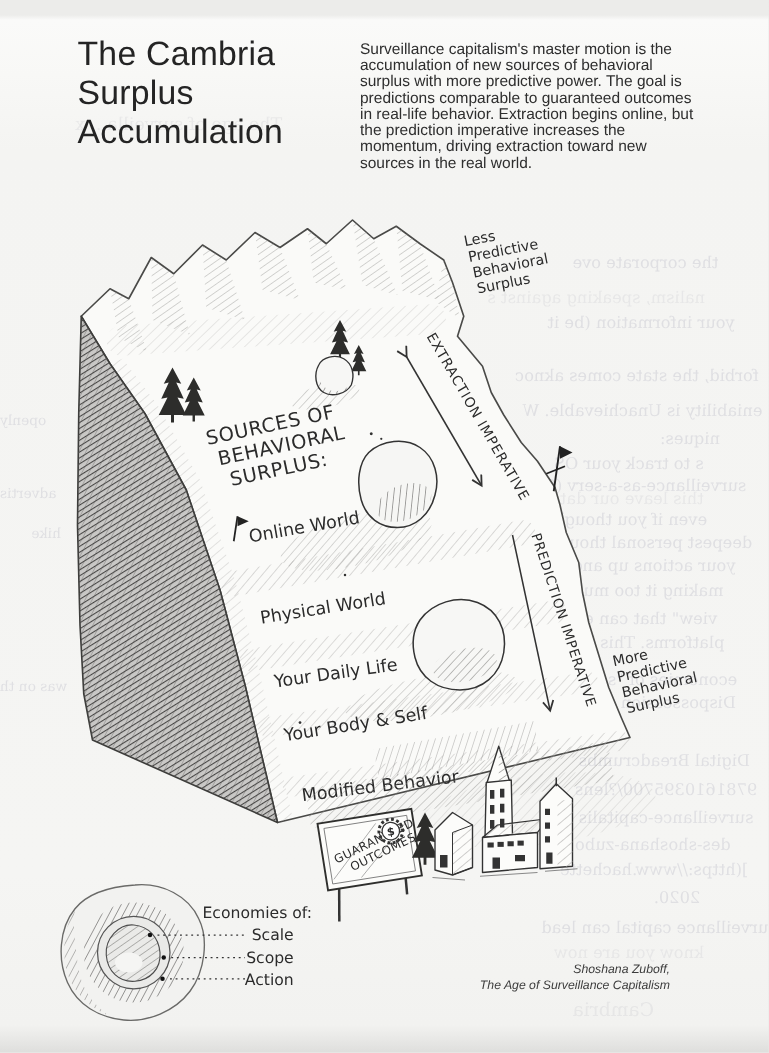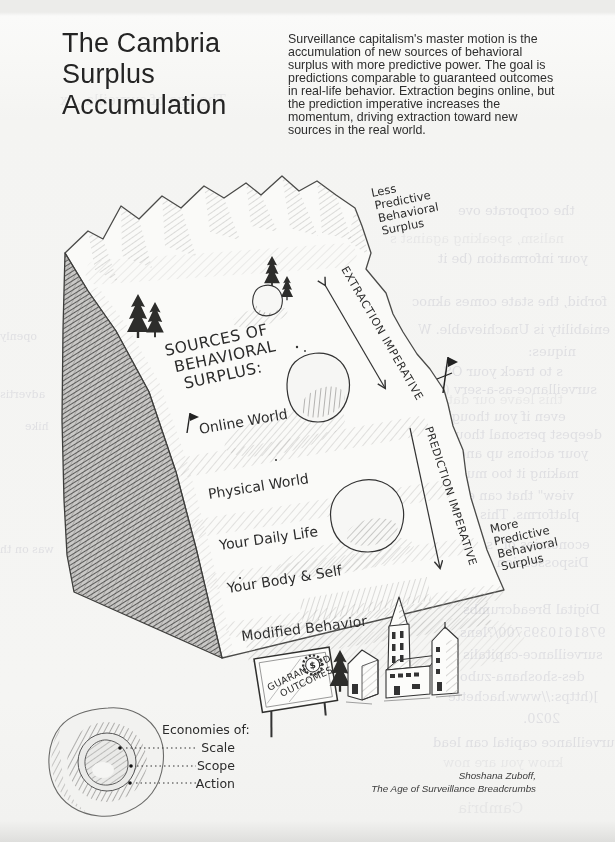--- a/index.html
+++ b/index.html
@@ -268,16 +268,16 @@
       </g>
       <text x="162" y="734" font-size="12.5">Economies of:</text>
       <text x="235" y="752" text-anchor="end" font-size="12.5">Scale</text>
       <text x="235" y="770" text-anchor="end" font-size="12.5">Scope</text>
       <text x="235" y="788" text-anchor="end" font-size="12.5">Action</text>
     </g>
   </svg>
 
   <div class="attrib">
     <div>Shoshana Zuboff,</div>
-    <div>The Age of Surveillance Breadcrumbs</div>
+    <div>The Age of Surveillance Capitalism</div>
   </div>
 
 </div>
 
 </body></html>

